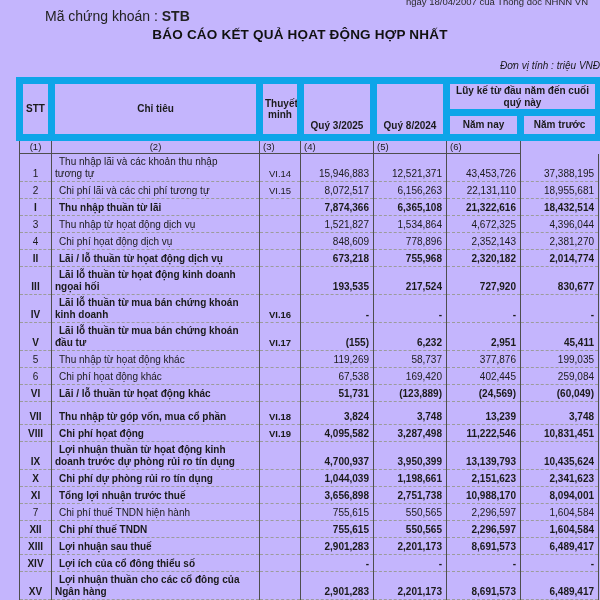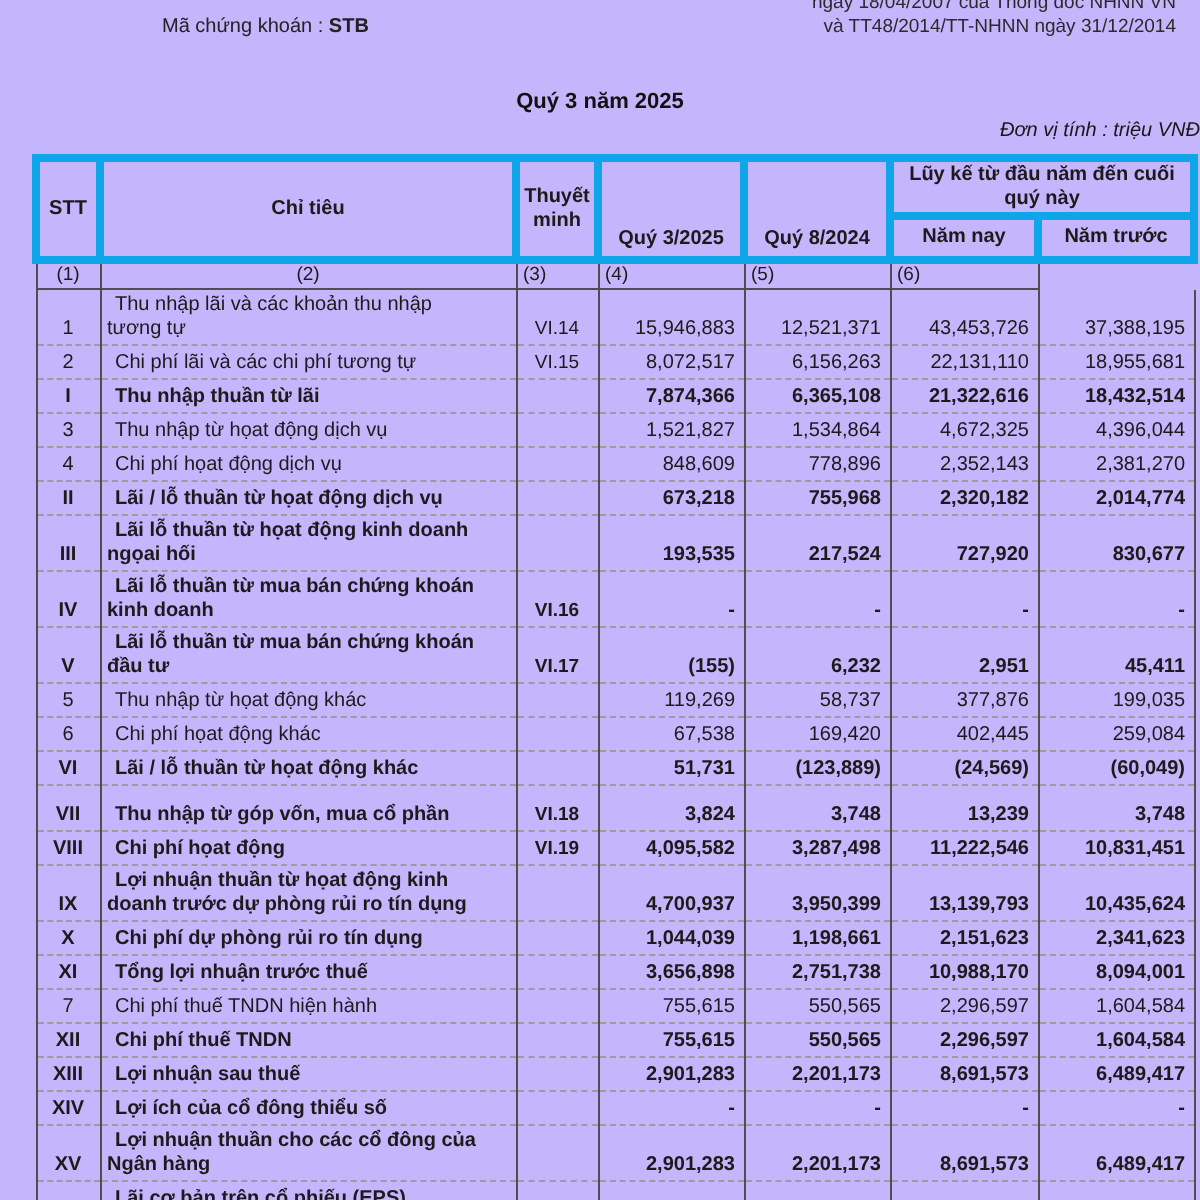--- a/index.html
+++ b/index.html
@@ -10,21 +10,21 @@
     color:#1d1d1d;
     -webkit-font-smoothing:antialiased;
   }
   .page{position:relative;width:600px;height:600px;background:#c4b5fd;overflow:hidden;}
 
   
   .reg-block{
     position:absolute;top:-4px;right:12px;text-align:right;
     font-size:9.5px;line-height:11.5px;color:#2a2a2a;
   }
-  .ticker{position:absolute;left:45px;top:8px;font-size:10px;color:#222;margin-left:36px;}
+  .ticker{position:absolute;left:45px;top:8px;font-size:14px;color:#222;}
   .ticker b{font-weight:bold;}
   .doc-title{
     position:absolute;top:27px;left:0;width:100%;text-align:center;
     font-size:13.5px;font-weight:bold;letter-spacing:.2px;color:#111;
   }
   .doc-subtitle{
     position:absolute;top:45px;left:0;width:100%;text-align:center;
     font-size:11px;font-weight:bold;color:#111;
   }
   .unit-note{
@@ -33,21 +33,21 @@
   }
 
   
   table.report{
     position:absolute;left:16px;top:77px;width:579px;
     border-collapse:collapse;table-layout:fixed;
     font-size:10px;color:#1b1b1b;
   }
   table.report th, table.report td{overflow:hidden;}
   thead th, thead td{
-    border:4px solid #0ea5e9;
+    border:7px solid #0ea5e9;
     font-weight:bold;text-align:center;vertical-align:middle;
     font-size:10px;line-height:11.5px;padding:1px 2px;
   }
   thead th.q-col{vertical-align:bottom;padding-bottom:3px;}
   thead tr.h1 th{height:18px;}
   thead tr.h2 th{height:16px;}
   thead tr.h3 td{
     height:12px;border:1px solid #4e4e4e;
     font-weight:normal;font-size:9.5px;padding:0 2px;
   }
@@ -70,29 +70,28 @@
   td.c-num{text-align:right;padding:0 4px 2px 0;font-size:10px;}
   table.report{border-bottom:1px solid #4e4e4e;}
 </style>
 </head>
 <body>
 
 <div class="page">
 
   <div class="reg-block">
     <div>ngày 18/04/2007 của Thống đốc NHNN VN</div>
-    <div>và TT48/2014/TT-NHNN ngày 31/12/2014</div>
   </div>
 
   <div class="ticker">
     <span>Mã chứng khoán :</span>
     <b>STB</b>
   </div>
 
-  <div class="doc-subtitle">Quý 3 năm 2025</div>
+  <div class="doc-title">BÁO CÁO KẾT QUẢ HỌAT ĐỘNG HỢP NHẤT</div>
   <div class="unit-note">Đơn vị tính : triệu VNĐ</div>
 
   <table class="report">
     <colgroup>
       <col style="width:32px">
         <col style="width:208px">
         <col style="width:41px">
       <col style="width:73px">
         <col style="width:73px">
         <col style="width:74px">

